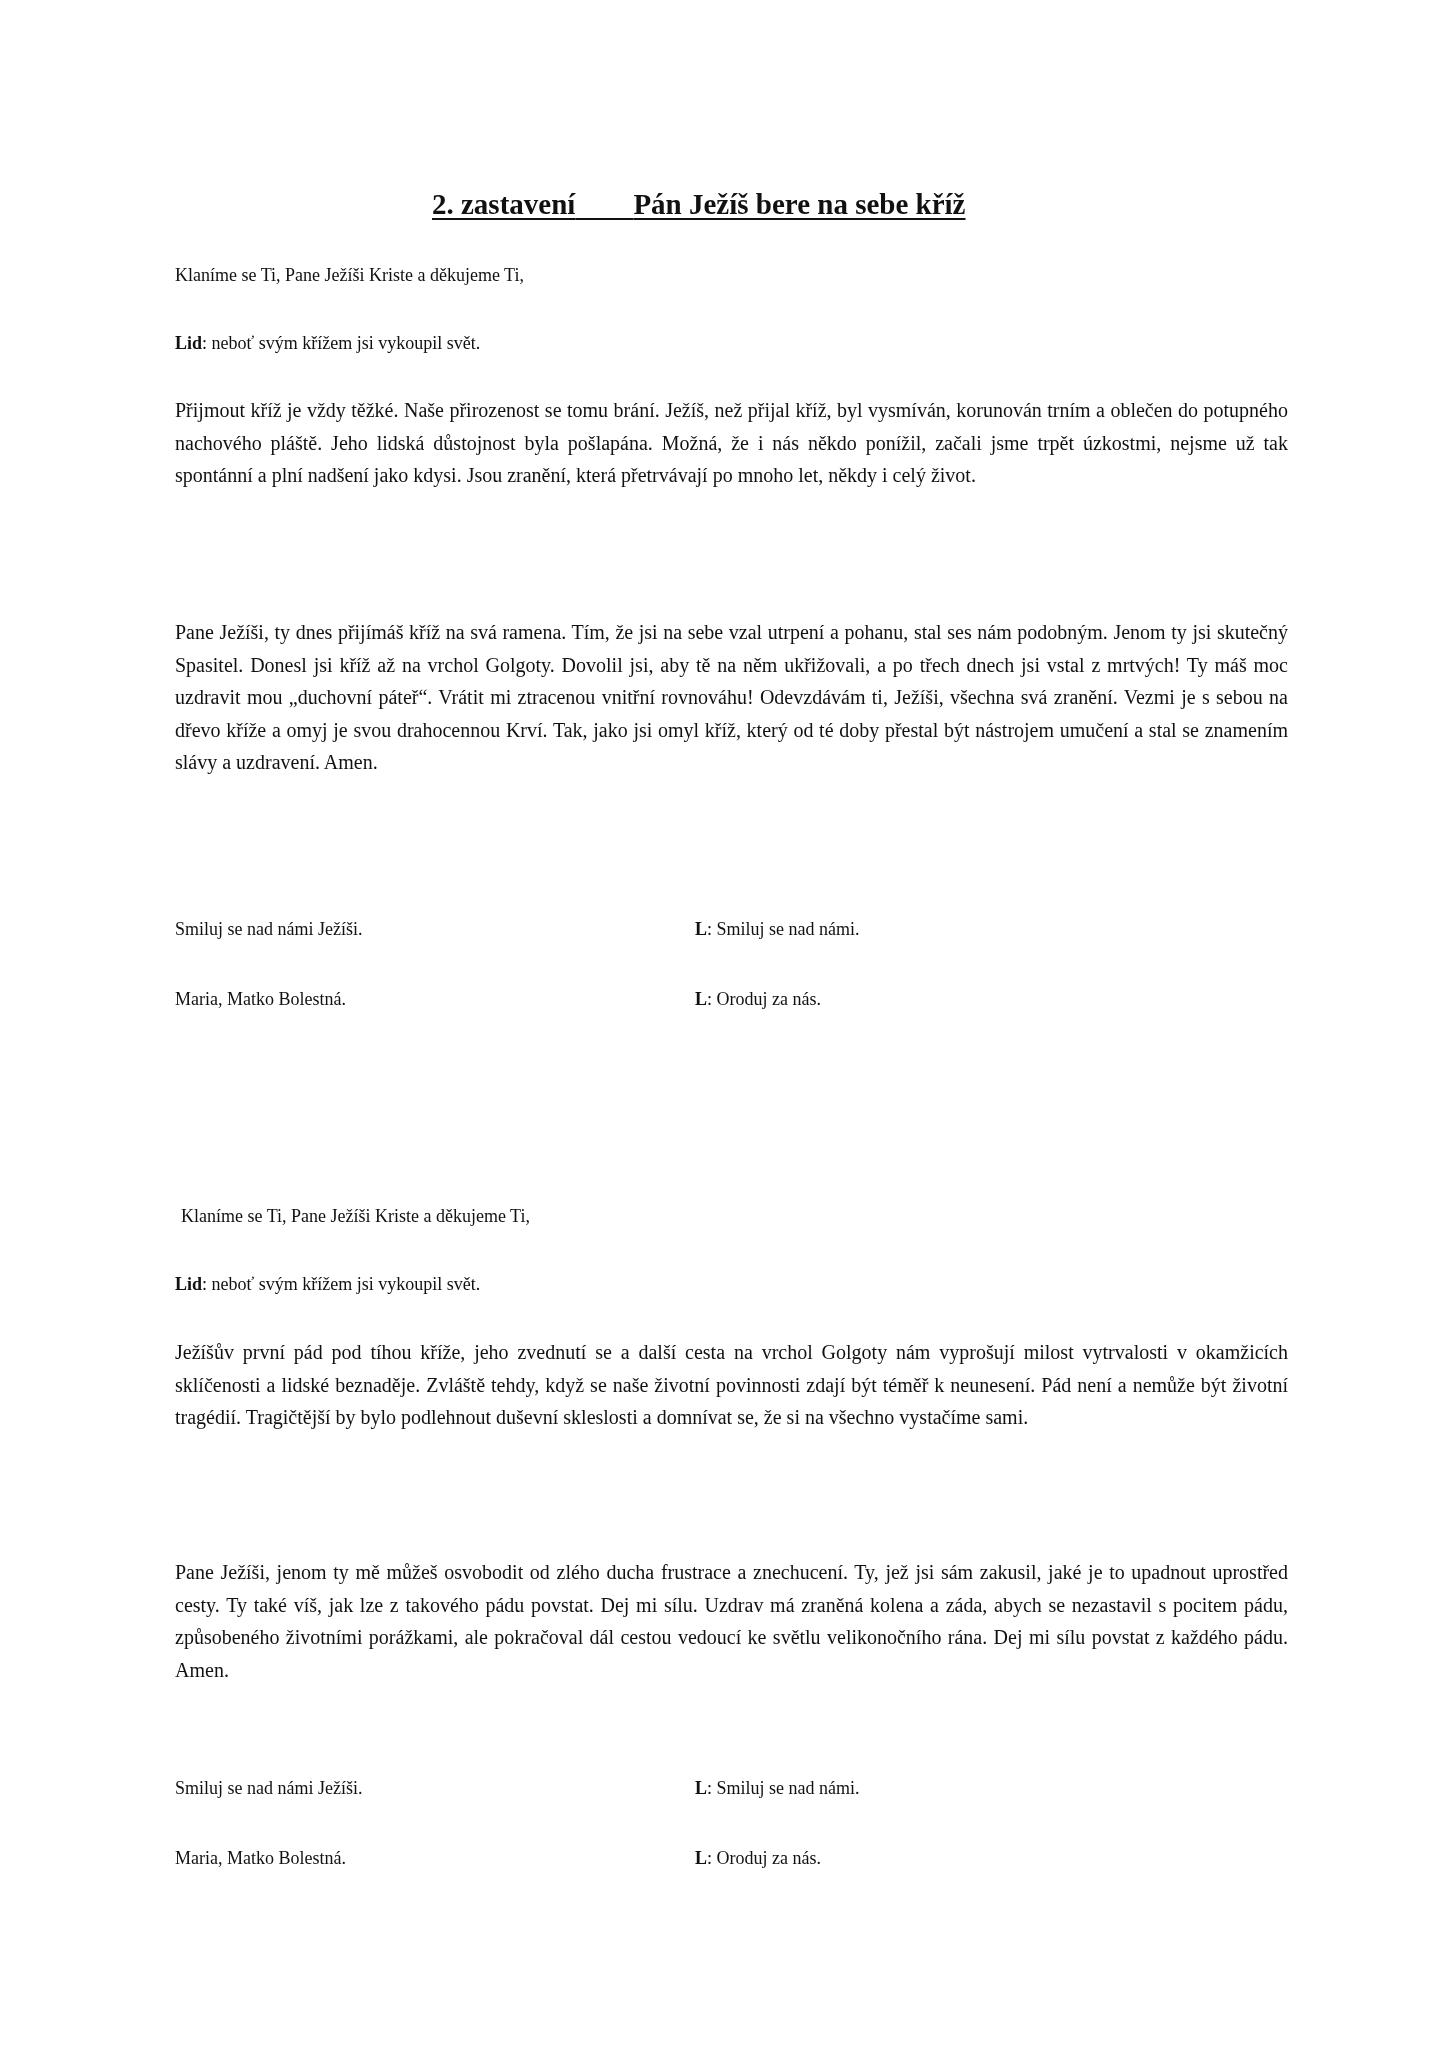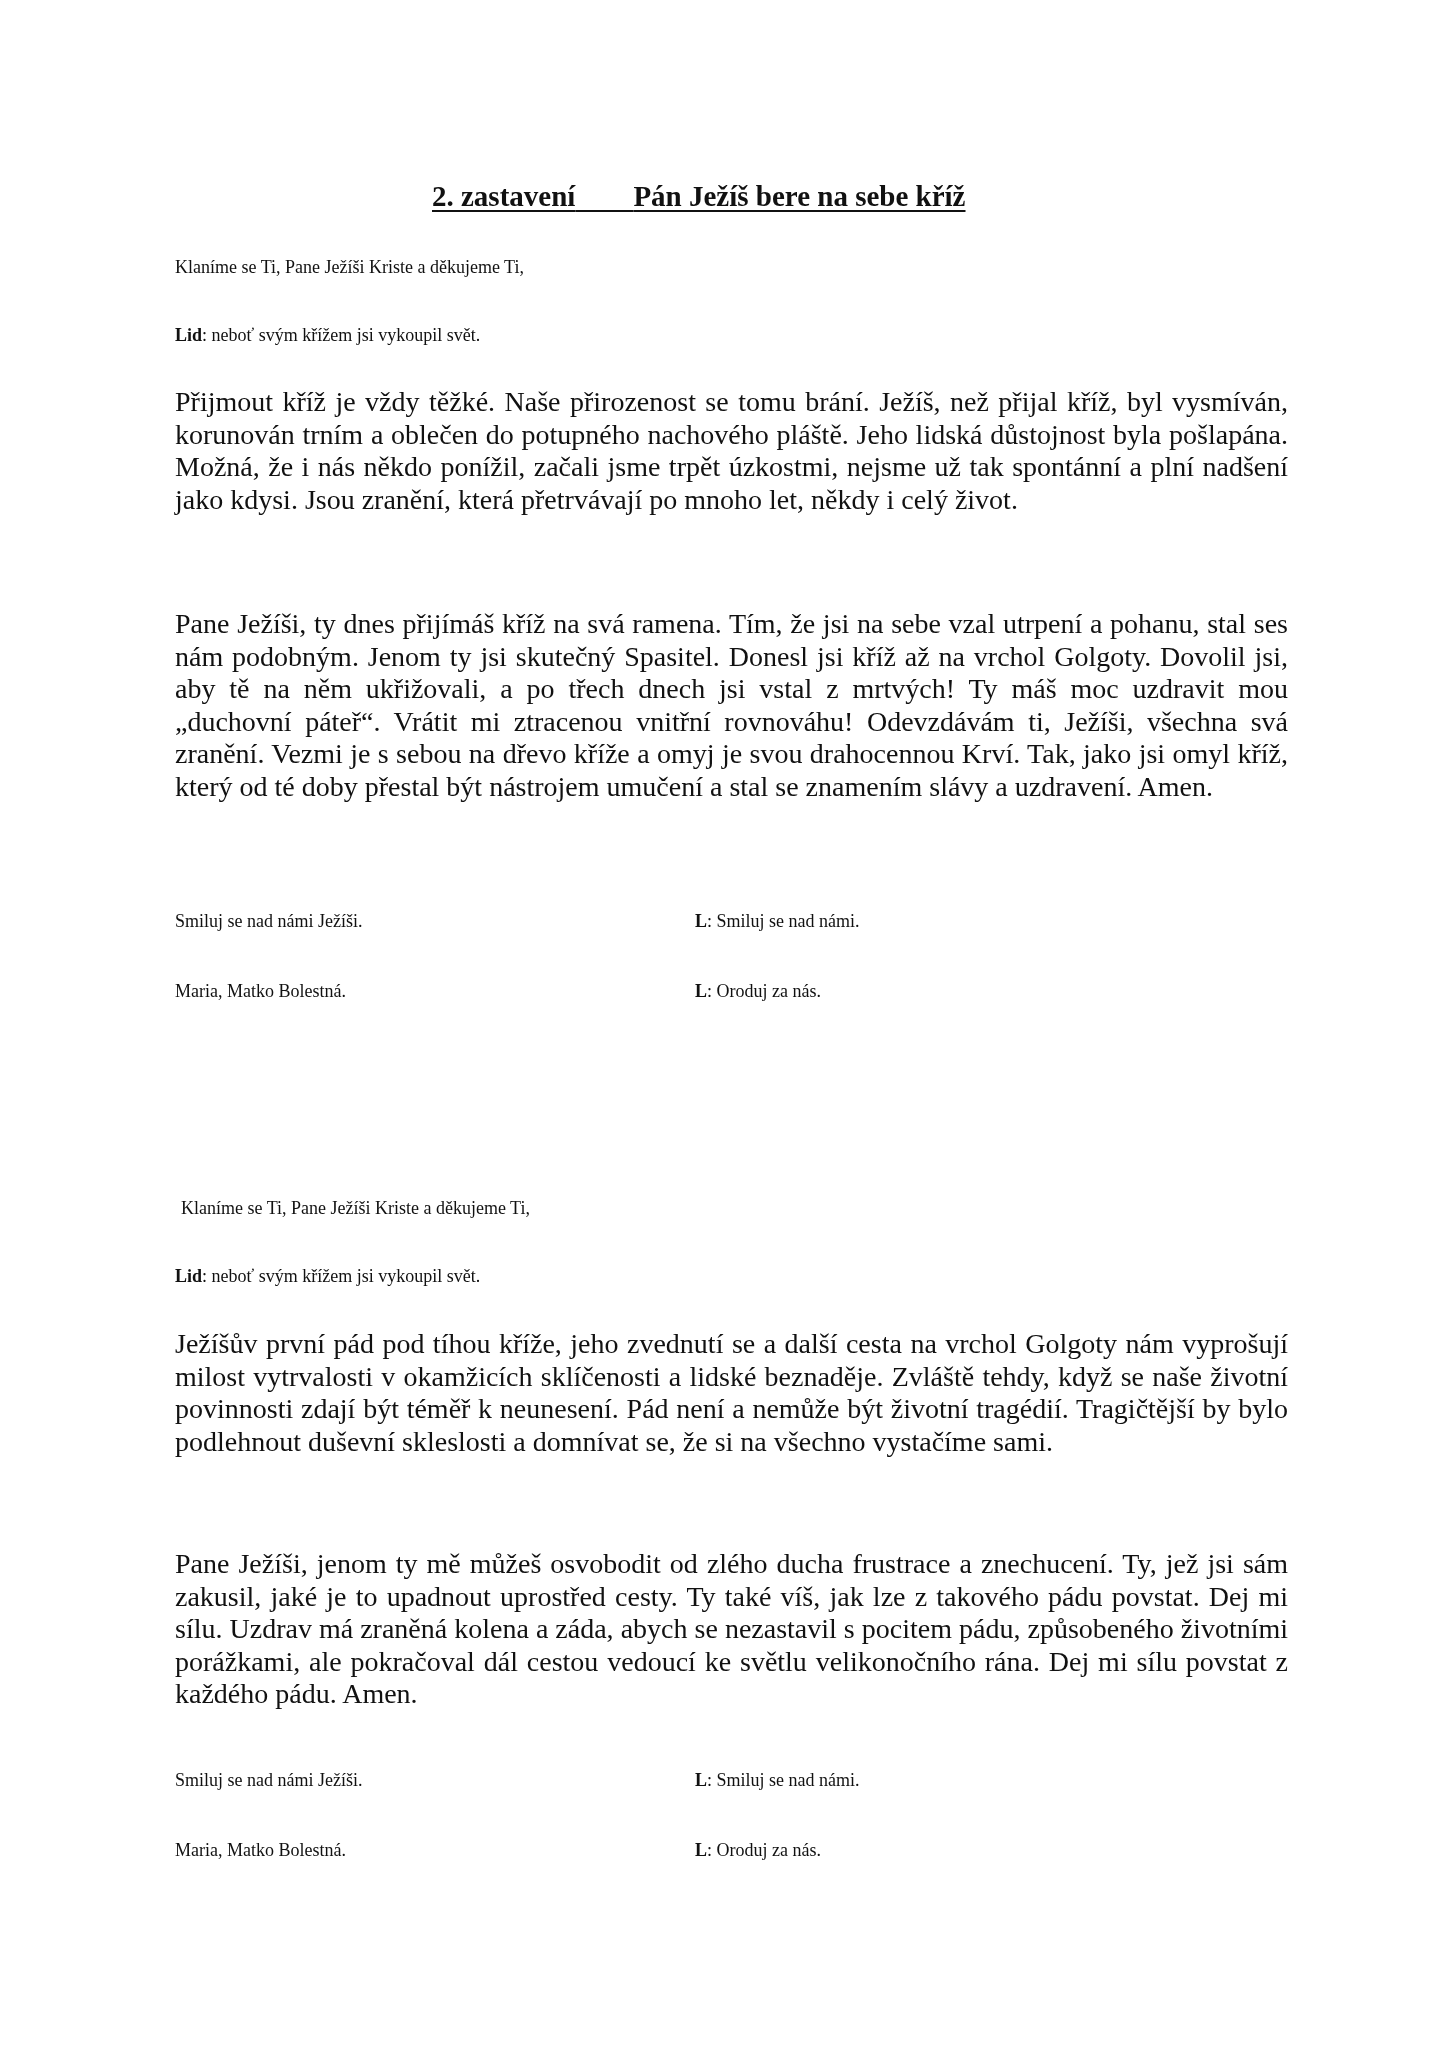--- a/index.html
+++ b/index.html
@@ -1,22 +1,22 @@
 <!DOCTYPE html>
 <html><head>
 <meta charset="utf-8">
 <style>
   html, body { margin: 0; padding: 0; background: #ffffff; }
   body { width: 1448px; height: 2048px; position: relative; overflow: hidden;
          font-family: "Liberation Serif", "DejaVu Serif", serif; color: #111111; }
-  .page { position: absolute; left: 0; top: 8px; width: 1448px; height: 1480px; }
+  .page { position: absolute; left: 0; top: 16px; width: 1448px; height: 1480px; }
   .abs { position: absolute; }
   .heading { font-weight: bold; font-size: 29px; text-decoration: underline; text-decoration-thickness: 2px; text-underline-offset: 4px; white-space: pre; }
   .line { font-size: 18px; line-height: 32px; white-space: nowrap; }
-  .para { position: absolute; left: 175px; width: 1113px; font-size: 28px; line-height: 32.5px; text-align: justify; }
+  .para { position: absolute; left: 175px; width: 1113px; font-size: 20px; line-height: 32.5px; text-align: justify; }
   .bold { font-weight: bold; }
 </style>
 </head>
 <body>
 
 <div class="page">
 
   <div class="abs heading" style="left:432px; top:172px;"><span>2. zastavení</span><span>        </span><span>Pán Ježíš bere na sebe kříž</span></div>
 
   <div class="abs line" style="left:175px; top:243px;">Klaníme se Ti, Pane Ježíši Kriste a děkujeme Ti,</div>

